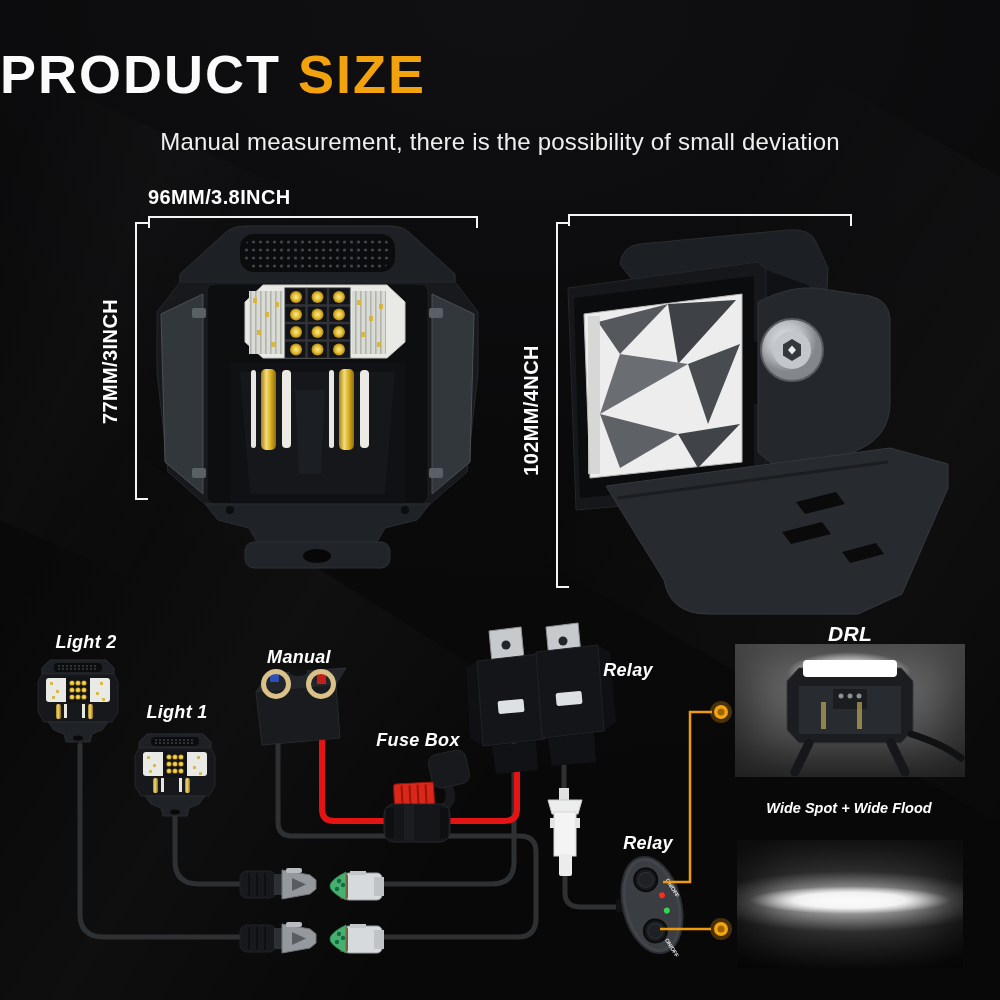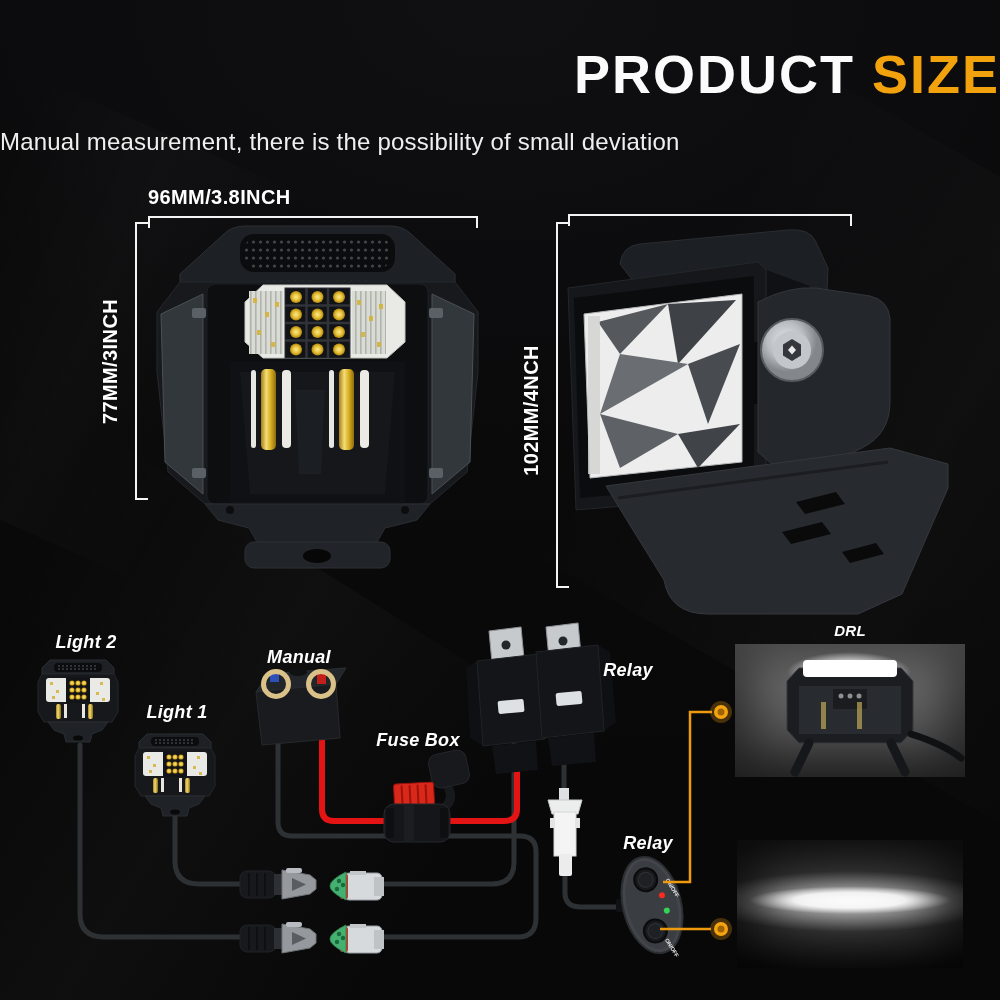--- a/index.html
+++ b/index.html
@@ -10,36 +10,36 @@
     font-family:"Liberation Sans", sans-serif;
   }
   .streak{position:absolute;pointer-events:none;}
   .streak.s1{left:-120px;top:520px;width:520px;height:700px;transform:rotate(32deg);
     background:linear-gradient(90deg,transparent,rgba(255,255,255,.028),transparent);}
   .streak.s2{left:620px;top:180px;width:620px;height:560px;transform:rotate(30deg);
     background:linear-gradient(90deg,transparent,rgba(255,255,255,.022),transparent);}
   .streak.s3{left:-60px;top:120px;width:300px;height:420px;transform:rotate(24deg);
     background:linear-gradient(90deg,transparent,rgba(255,255,255,.018),transparent);}
 
-  .title{position:absolute;top:46px;left:0;width:1000px;text-align:right;
+  .title{position:absolute;top:46px;left:0;width:1000px;text-align:left;
     font-size:54px;font-weight:900;letter-spacing:2px;color:#fbfbfb;line-height:1.05;}
   .title .orange{color:#F2A20D;}
-  .subtitle{position:absolute;top:128px;left:0;width:1000px;
+  .subtitle{position:absolute;top:128px;left:0;width:1000px;text-align:center;
     font-size:24px;font-weight:400;color:#efefef;letter-spacing:.2px;}
 
   .dim-line{position:absolute;background:#f4f4f4;}
   .dim-label{position:absolute;color:#ffffff;font-weight:bold;font-size:20px;
     letter-spacing:.4px;white-space:nowrap;}
   .vwrap{position:absolute;display:flex;align-items:center;justify-content:center;}
   .vwrap span{transform:rotate(-90deg);white-space:nowrap;color:#fff;font-weight:bold;
     font-size:20px;letter-spacing:.4px;}
 
   .wlabel{position:absolute;transform:translateX(-50%);color:#fff;font-weight:bold;
     font-style:italic;font-size:18px;white-space:nowrap;letter-spacing:.3px;}
-  .wlabel.small{font-size:15px;}
+  .wlabel.small{font-size:21px;}
 
   .photo{position:absolute;box-shadow:inset 0 0 46px 18px rgba(0,0,0,.50);}
   .photo.drl-photo{left:735px;top:644px;width:230px;height:133px;
     background:linear-gradient(180deg,#7e7e7e 0%, #636363 40%, #3d3d3d 100%);}
   .photo.beam-photo{left:737px;top:840px;width:226px;height:128px;
     background:
       radial-gradient(ellipse 62% 15% at 50% 47%, rgba(255,255,255,1) 0%, rgba(255,255,255,.92) 40%, rgba(255,255,255,0) 72%),
       radial-gradient(ellipse 92% 34% at 50% 48%, rgba(233,233,233,.85) 0%, rgba(233,233,233,0) 70%),
       radial-gradient(ellipse 100% 72% at 50% 50%, rgba(150,150,150,.45) 0%, rgba(40,40,40,0) 78%),
       linear-gradient(180deg,#181818,#0b0b0b);}
@@ -397,15 +397,16 @@
     <circle cx="106" cy="52" r="2.5" fill="#8d8f91"></circle>
       <circle cx="115" cy="52" r="2.5" fill="#8d8f91"></circle>
       <circle cx="124" cy="52" r="2.5" fill="#8d8f91"></circle>
     <rect x="86" y="58" width="5" height="27" fill="#c9b35a" opacity=".65"></rect>
     <rect x="122" y="58" width="5" height="27" fill="#c9b35a" opacity=".65"></rect>
     <path d="M74,99 L60,128 M156,99 L170,128" stroke="#15171a" stroke-width="9" stroke-linecap="round"></path>
     <path d="M176,90 Q208,100 226,114" stroke="#101113" stroke-width="7" fill="none" stroke-linecap="round"></path>
   </svg>
 
   <div class="beam-text">
+    <div>Wide Spot + Wide Flood</div>
   </div>
   <div class="photo beam-photo"></div>
 </div>
 
 </body></html>

